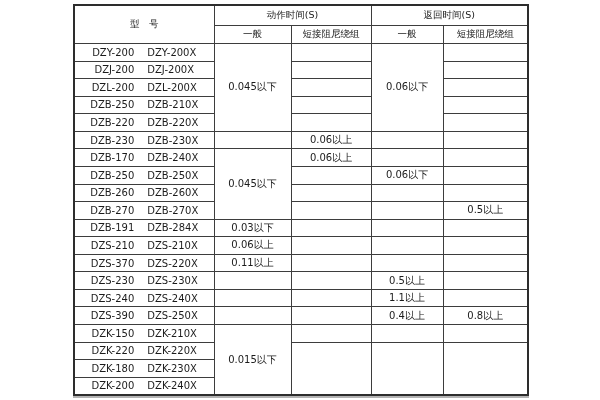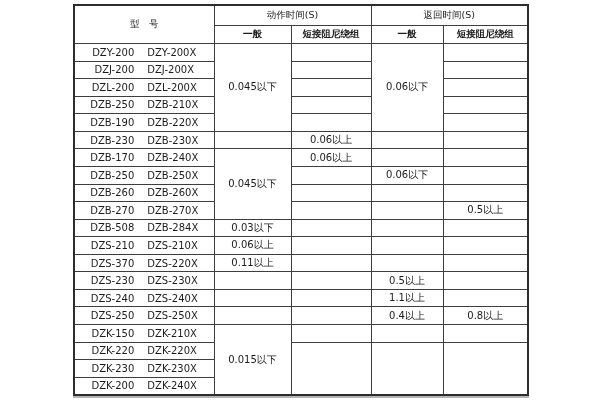--- a/index.html
+++ b/index.html
@@ -13,21 +13,21 @@
     box-shadow:0 2px 0 0 #b3b3b3;
     background:#ffffff;
   }
   .spec th,.spec td{
     border:1px solid #3d3d3d;
     padding:0;margin:0;
     text-align:center;vertical-align:middle;
     font-weight:normal;white-space:nowrap;overflow:hidden;
   }
   .spec thead th{font-size:9.5px;height:19px;}
-  .spec thead tr.sub th{height:17px;font-weight:bold;}
+  .spec thead tr.sub th{height:17px;}
   .spec tbody tr{height:17px;}
   .spec td .m1{margin-right:13px;}
 </style>
 </head>
 <body>
 
 <div class="stage">
   <table class="spec">
     <colgroup>
       <col style="width:140px">
@@ -66,21 +66,21 @@
         <td><span class="m1">DZL-200</span><span>DZL-200X</span></td>
         <td></td>
         <td></td>
       </tr>
       <tr>
         <td><span class="m1">DZB-250</span><span>DZB-210X</span></td>
         <td></td>
         <td></td>
       </tr>
       <tr>
-        <td><span class="m1">DZB-190</span><span>DZB-220X</span></td>
+        <td><span class="m1">DZB-220</span><span>DZB-220X</span></td>
         <td></td>
         <td></td>
       </tr>
       <tr>
         <td><span class="m1">DZB-230</span><span>DZB-230X</span></td>
         <td></td>
         <td>0.06以上</td>
         <td></td>
         <td></td>
       </tr>
@@ -103,21 +103,21 @@
         <td></td>
         <td></td>
       </tr>
       <tr>
         <td><span class="m1">DZB-270</span><span>DZB-270X</span></td>
         <td></td>
         <td></td>
         <td>0.5以上</td>
       </tr>
       <tr>
-        <td><span class="m1">DZB-508</span><span>DZB-284X</span></td>
+        <td><span class="m1">DZB-191</span><span>DZB-284X</span></td>
         <td>0.03以下</td>
         <td></td>
         <td></td>
         <td></td>
       </tr>
       <tr>
         <td><span class="m1">DZS-210</span><span>DZS-210X</span></td>
         <td>0.06以上</td>
         <td></td>
         <td></td>
@@ -138,40 +138,40 @@
         <td></td>
       </tr>
       <tr>
         <td><span class="m1">DZS-240</span><span>DZS-240X</span></td>
         <td></td>
         <td></td>
         <td>1.1以上</td>
         <td></td>
       </tr>
       <tr>
-        <td><span class="m1">DZS-250</span><span>DZS-250X</span></td>
+        <td><span class="m1">DZS-390</span><span>DZS-250X</span></td>
         <td></td>
         <td></td>
         <td>0.4以上</td>
         <td>0.8以上</td>
       </tr>
       <tr>
         <td><span class="m1">DZK-150</span><span>DZK-210X</span></td>
         <td rowspan="4">0.015以下</td>
         <td></td>
         <td></td>
         <td></td>
       </tr>
       <tr>
         <td><span class="m1">DZK-220</span><span>DZK-220X</span></td>
         <td rowspan="3"></td>
         <td rowspan="3"></td>
         <td rowspan="3"></td>
       </tr>
       <tr>
-        <td><span class="m1">DZK-230</span><span>DZK-230X</span></td>
+        <td><span class="m1">DZK-180</span><span>DZK-230X</span></td>
       </tr>
       <tr>
         <td><span class="m1">DZK-200</span><span>DZK-240X</span></td>
       </tr>
     </tbody>
   </table>
 </div>
 
 </body></html>

